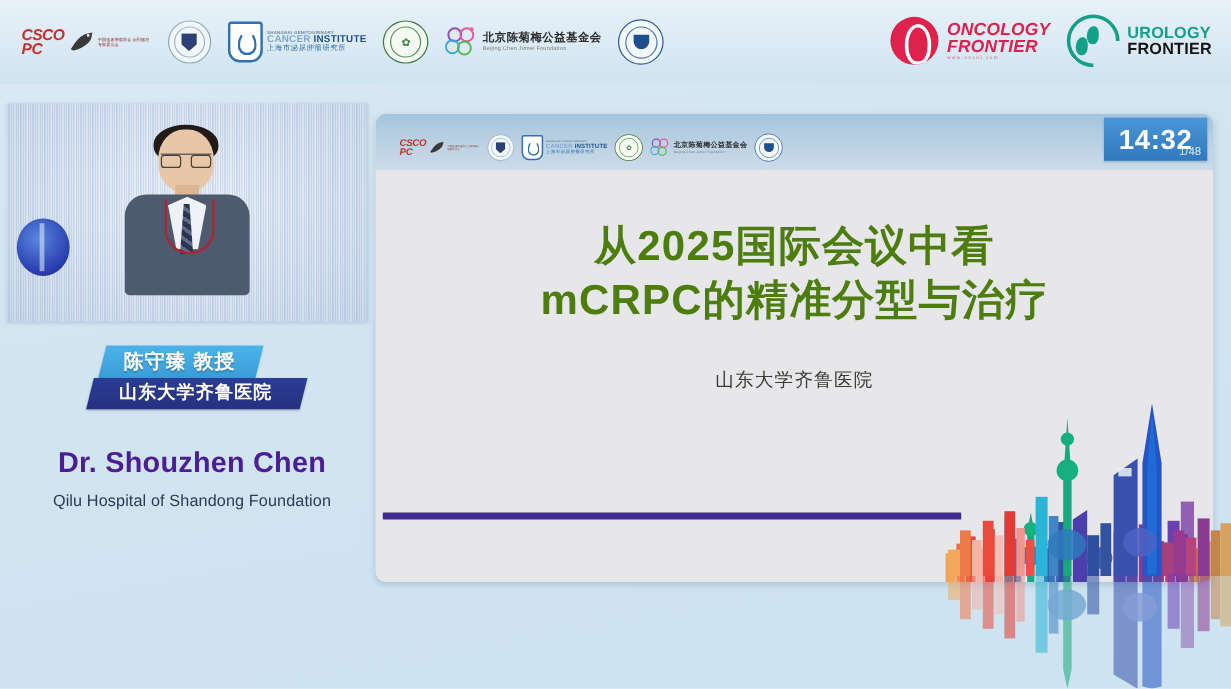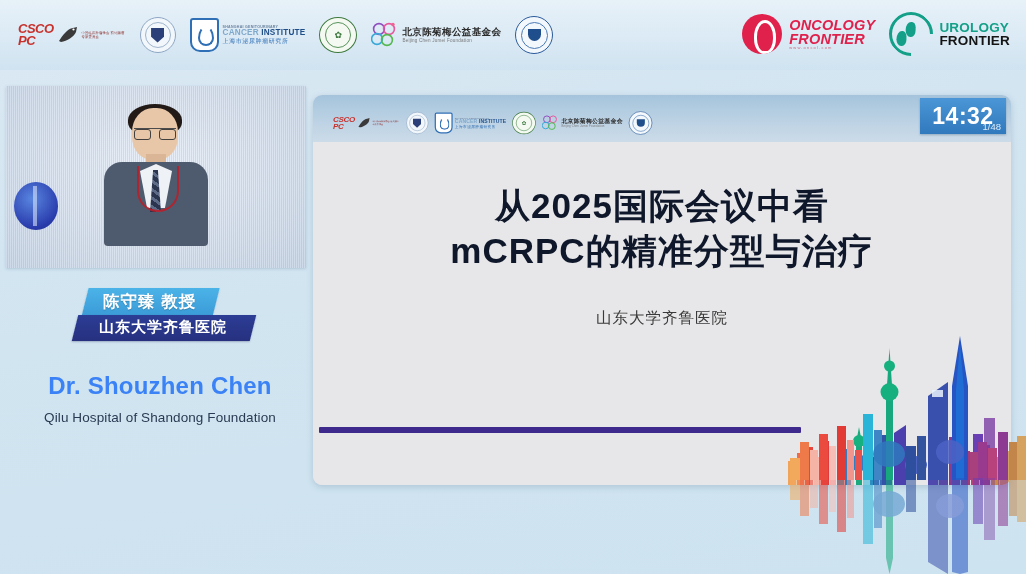--- a/index.html
+++ b/index.html
@@ -132,41 +132,41 @@
     text-shadow:0 1px 1px rgba(0,0,0,.2);}
   .banner2{
     position:absolute;left:75px;top:315px;padding:3px 26px 4px 24px;
     background:linear-gradient(180deg,#2c3d95,#26307f);
     transform:skewX(-14deg);
     box-shadow:0 1px 2px rgba(30,40,90,.3);
   }
   .banner2 span{display:block;transform:skewX(14deg);color:#fff;font-size:15px;font-weight:bold;letter-spacing:1px;}
 
   .en-name{position:absolute;left:0;top:372px;width:320px;text-align:center;
-    font-size:24px;font-weight:bold;color:#3b82f6;letter-spacing:0.2px;}
+    font-size:24px;font-weight:bold;color:#4c1d95;letter-spacing:0.2px;}
   .en-org{position:absolute;left:0;top:410px;width:320px;text-align:center;
     font-size:13.5px;color:#2a3a52;letter-spacing:0.1px;}
 
   
   .slide{
     position:absolute;left:313px;top:95px;width:698px;height:390px;
     border-radius:9px;overflow:hidden;
     box-shadow:0 2px 6px rgba(90,120,150,0.28);
     background:#e7e7e9;
   }
   .slide-header{
     position:absolute;left:0;top:0;width:100%;height:47px;
     background:linear-gradient(180deg,#a5c4dc 0%,#bcd2e4 55%,#ccdbe8 100%);
   }
   .slide-header .hrow{position:absolute;left:20px;top:9px;display:flex;align-items:center;gap:10px;transform:scale(0.62);transform-origin:left center;}
   .slide-body{position:absolute;left:0;top:47px;right:0;bottom:0;background:#e7e7e9;}
 
   .slide-title{
     position:absolute;left:0;top:42px;width:100%;text-align:center;
-    font-size:35px;font-weight:bold;color:#0f172a;line-height:1.28;
+    font-size:35px;font-weight:bold;color:#4d7c0f;line-height:1.28;
     letter-spacing:1px;
   }
   .slide-presenter{
     position:absolute;left:0;top:161px;width:100%;text-align:center;
     font-size:15.5px;color:#3a3a3a;line-height:1.9;letter-spacing:1px;
   }
   .slide-rule{
     position:absolute;left:6px;top:285px;width:482px;height:6px;background:#3d2a8c;border-radius:1px;
   }
 

